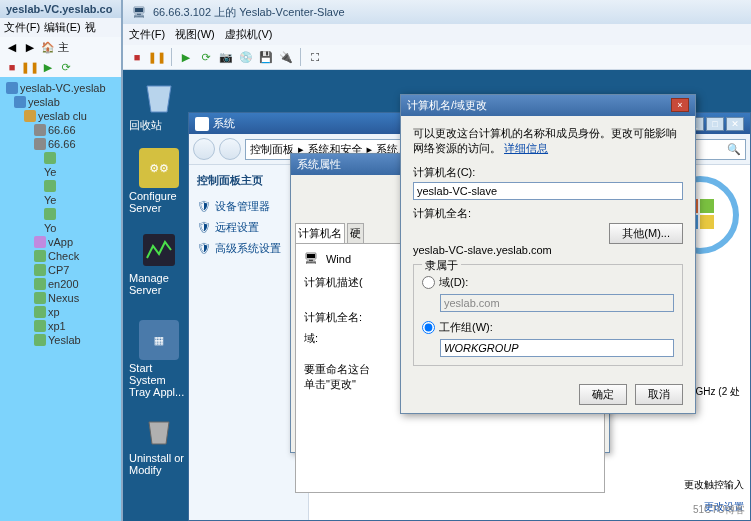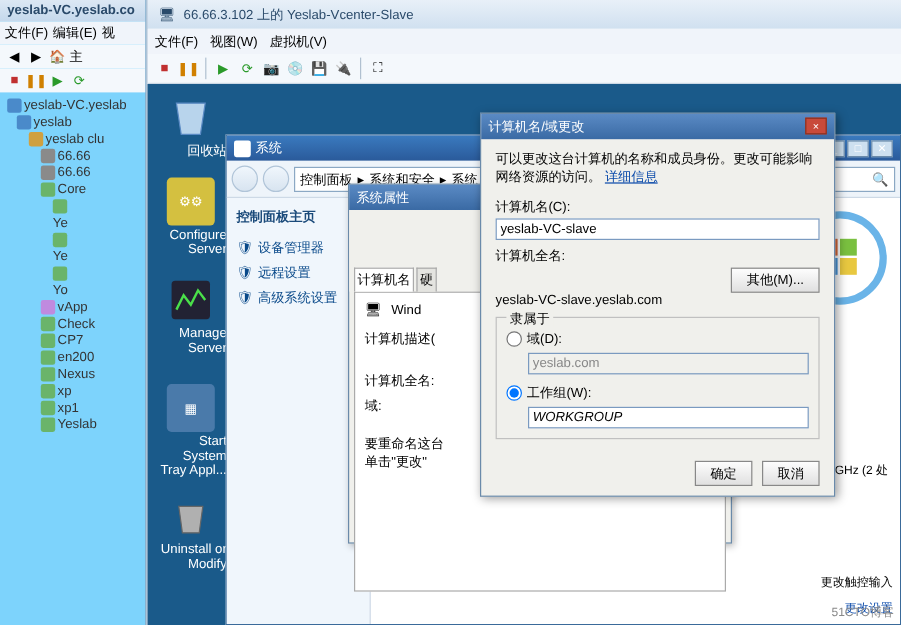--- a/index.html
+++ b/index.html
@@ -18,21 +18,21 @@
 
 
 .console-window { position: absolute; top: 0; left: 122px; right: 0; height: 521px; background: #fff; border-left: 1px solid #8ba8c4; }
 .console-title { background: linear-gradient(#e8f0f8,#d0e0f0); padding: 4px 8px; color: #2a4a6a; display: flex; align-items: center; gap: 6px; }
 .console-menu { background: #f0f4fa; padding: 3px 6px; display: flex; gap: 10px; }
 .console-toolbar { background: #f4f8fc; padding: 3px 6px; display: flex; gap: 4px; align-items: center; border-bottom: 1px solid #cdd9e6; }
 .sep { width: 1px; height: 18px; background: #b0c0d0; margin: 0 2px; }
 
 
 .remote-desktop { position: absolute; top: 70px; left: 0; right: 0; bottom: 0; background: #1a5a8a; }
-.desktop-icon { position: absolute; width: 60px; text-align: right; color: #fff; font-size: 10px; }
+.desktop-icon { position: absolute; width: 60px; text-align: left; color: #fff; font-size: 10px; }
 .desktop-icon .di-img { width: 40px; height: 40px; margin: 0 auto 2px; display: flex; align-items: center; justify-content: center; }
 
 
 .sys-window { position: absolute; top: 42px; left: 65px; right: 0; bottom: 0; background: #fff; border: 1px solid #3a6a9a; }
 .sys-title { background: linear-gradient(#3a7abf,#2a5a9a); color: #fff; padding: 3px 6px; display: flex; align-items: center; gap: 4px; }
 .sys-title-icon { width: 14px; height: 14px; background: #fff; border-radius: 2px; }
 .winbtns { margin-left: auto; display: flex; gap: 2px; }
 .winbtn { width: 18px; height: 14px; background: #cde0f0; border: 1px solid #6a8aaa; font-size: 9px; text-align: center; line-height: 12px; }
 .navbar { background: #eef4fa; padding: 4px; display: flex; align-items: center; gap: 4px; border-bottom: 1px solid #cdd9e6; }
 .navbtn { width: 22px; height: 22px; background: linear-gradient(#f0f6fc,#d8e4f0); border: 1px solid #b0c4d8; border-radius: 11px; }
@@ -106,24 +106,20 @@
         <span>yeslab clu</span>
       </div>
       <div class="tree-item indent3">
         <span class="tree-icon" style="background:#8a8a8a;border-radius:2px"></span>
         <span>66.66</span>
       </div>
       <div class="tree-item indent3">
         <span class="tree-icon" style="background:#8a8a8a;border-radius:2px"></span>
         <span>66.66</span>
       </div>
-      <div class="tree-item indent3">
-        <span class="tree-icon" style="background:#6ab46a;border-radius:2px"></span>
-        <span>Core</span>
-      </div>
       <div class="tree-item indent4">
         <span class="tree-icon" style="background:#6ab46a;border-radius:2px"></span>
         <span>Ye</span>
       </div>
       <div class="tree-item indent4">
         <span class="tree-icon" style="background:#6ab46a;border-radius:2px"></span>
         <span>Ye</span>
       </div>
       <div class="tree-item indent4">
         <span class="tree-icon" style="background:#6ab46a;border-radius:2px"></span>

